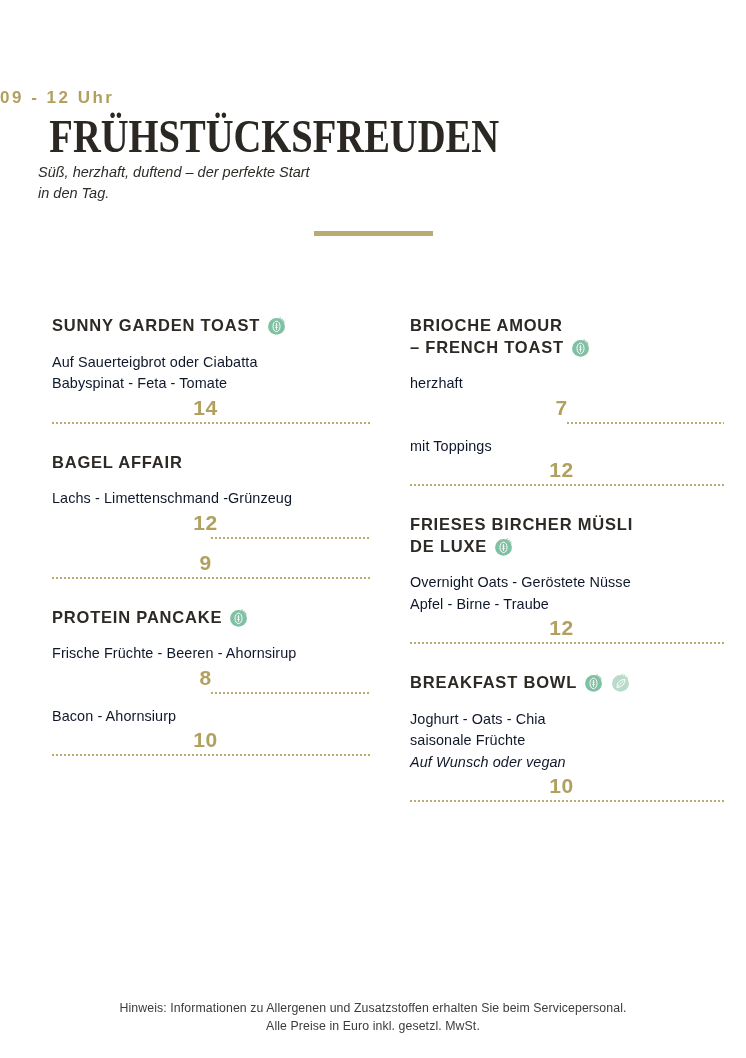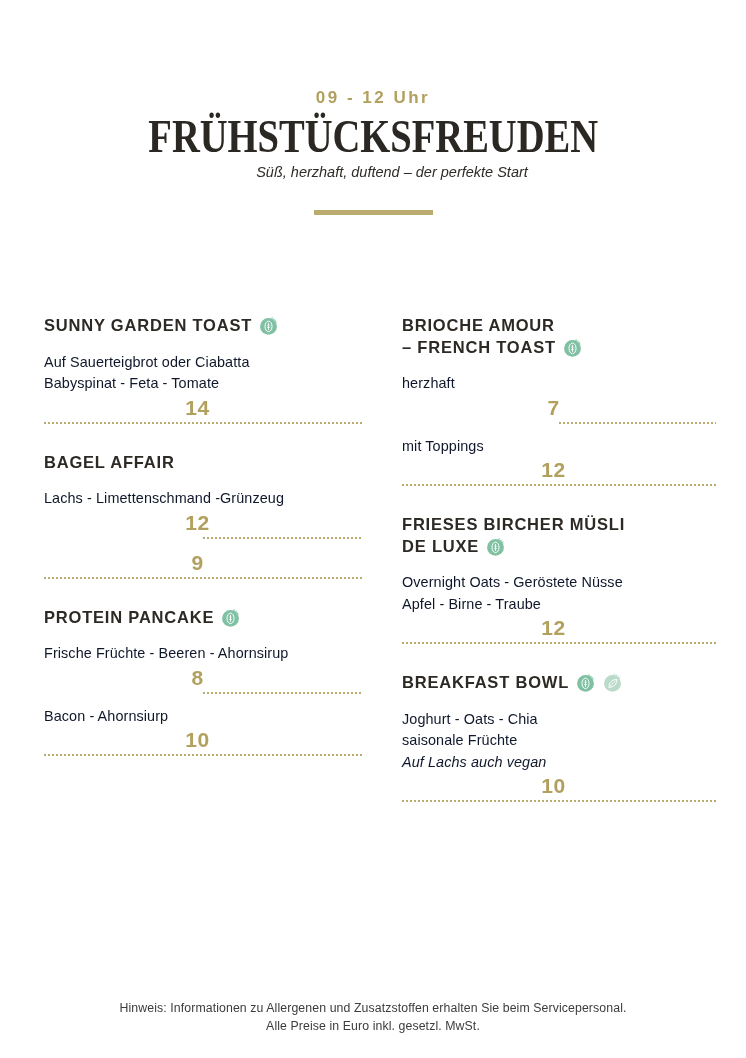--- a/index.html
+++ b/index.html
@@ -1,38 +1,38 @@
 <!DOCTYPE html>
 <html><head>
 <meta charset="utf-8">
 <style>
   html,body{margin:0;padding:0;background:#ffffff;}
   #page{
     position:relative;width:746px;height:1058px;background:#ffffff;
     font-family:"Liberation Sans",sans-serif;color:#36322e;overflow:hidden;
   }
   
-  #header{position:absolute;top:88px;left:0;width:746px;text-align:center;}
+  #header{position:absolute;top:88px;left:0;width:746px;}
   .time-range{
     color:#b2a05e;font-size:17px;font-weight:600;letter-spacing:2.5px;line-height:20px;
   }
   .page-title{
     display:inline-block;margin-top:4px;
     font-family:"Liberation Serif",serif;font-weight:700;font-size:47px;line-height:48px;
     color:#2b2723;letter-spacing:0px;transform:scaleX(0.82);transform-origin:50% 50%;
     white-space:nowrap;
   }
   .subtitle{
     margin-top:2px;font-style:italic;font-size:14.5px;line-height:21px;color:#2f2b27;
     font-weight:500;
     padding-left:38px;
   }
   .gold-bar{width:119px;height:5px;background:#bcab6e;margin:27px auto 0;}
   
-  #menu{position:absolute;top:312px;left:44px;width:672px;display:flex;gap:40px;}
+  #menu{position:absolute;top:312px;left:52px;width:672px;display:flex;gap:40px;}
   .col{display:flex;flex-direction:column;}
   #col-left{width:318px;}
   #col-right{width:314px;}
   .section{margin-bottom:13px;}
   .section-title{
     margin:3px 0 15px;color:#2d2925;font-weight:700;font-size:16.5px;line-height:21.5px;
     letter-spacing:0.8px;
   }
   .title-line{display:inline;}
   .badge{display:inline-block;width:21px;height:21px;vertical-align:-5px;margin-left:6px;}
@@ -58,20 +58,21 @@
 
 <div id="page">
 
   <div id="header">
     <div class="time-range">09 - 12 Uhr</div>
     <div>
       <div class="page-title">FRÜHSTÜCKSFREUDEN</div>
     </div>
     <div class="subtitle">
       <div>Süß, herzhaft, duftend – der perfekte Start</div>
+      <div>in den Tag.</div>
     </div>
     <div class="gold-bar"></div>
   </div>
 
   <div id="menu">
     <div class="col" id="col-left">
         <div class="section">
           <h3 class="section-title"><span class="title-line">SUNNY GARDEN TOAST</span><span class="badge"><svg viewBox="0 0 24 24" width="21" height="21">
                 <circle cx="12" cy="13" r="9.6" fill="#80c1a3"></circle>
                 <path d="M15.5 3.2 A11 11 0 0 1 21.2 9" fill="none" stroke="#80c1a3" stroke-width="1.6" stroke-dasharray="1.4 1.2"></path>
@@ -162,21 +163,21 @@
                 <path d="M12 10.6 L10.5 12.1 M12 10.6 L13.5 12.1 M12 13.2 L10.5 14.7 M12 13.2 L13.5 14.7" stroke="#ffffff" stroke-width="0.9" fill="none"></path>
               </svg></span><span class="badge"><svg viewBox="0 0 24 24" width="21" height="21">
                 <circle cx="12" cy="13" r="9.6" fill="#badbca"></circle>
                 <path d="M13.5 2.6 A11 11 0 0 1 20.4 7.6" fill="none" stroke="#badbca" stroke-width="1.6" stroke-dasharray="1.4 1.2"></path>
                 <path d="M8 17.5 C8 12, 11.5 8.8, 17 8.5 C17 14, 13.5 17.5, 8 17.5 Z" fill="none" stroke="#ffffff" stroke-width="1.1"></path>
                 <path d="M8 17.5 C10.5 15, 13 12.5, 15.5 10" fill="none" stroke="#ffffff" stroke-width="0.9"></path>
               </svg></span></h3>
           <div class="item">
             <div class="desc-line">Joghurt - Oats - Chia</div>
             <div class="desc-line">saisonale Früchte</div>
-            <div class="desc-line italic">Auf Lachs auch vegan</div>
+            <div class="desc-line italic">Auf Wunsch oder vegan</div>
             <div class="price-row">10</div>
             <div class="rule"></div>
           </div>
         </div>
       </div>
   </div>
 
   <div id="footer">
     <div>Hinweis: Informationen zu Allergenen und Zusatzstoffen erhalten Sie beim Servicepersonal.</div>
     <div>Alle Preise in Euro inkl. gesetzl. MwSt.</div>

